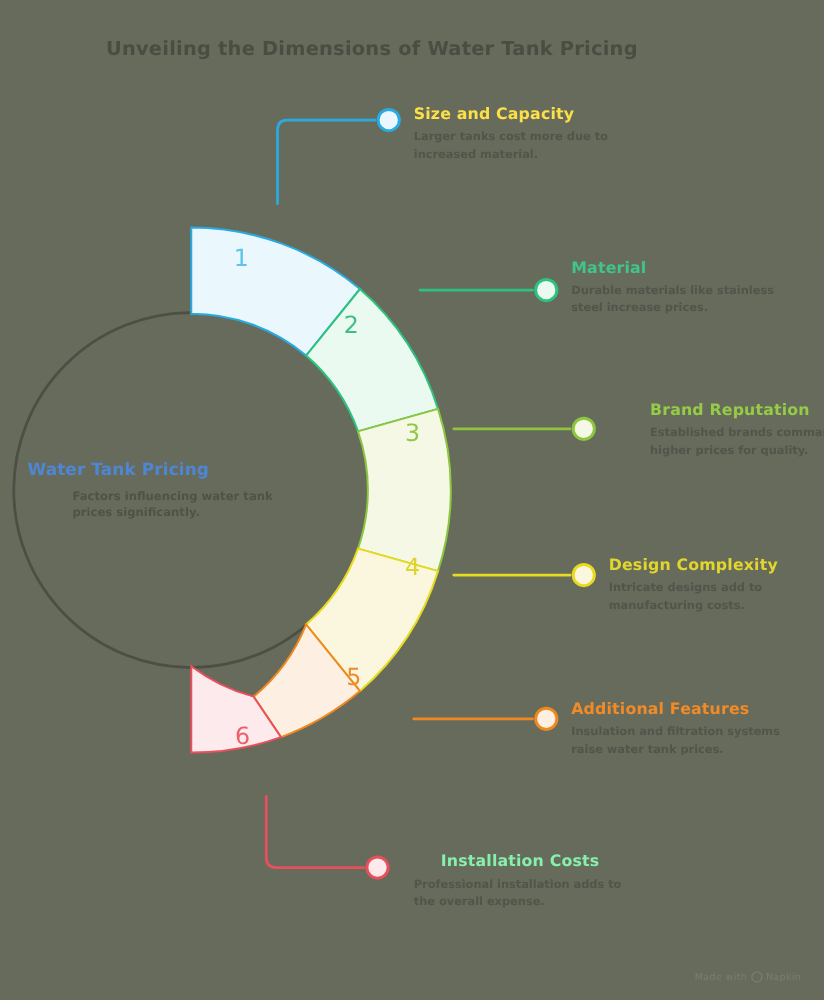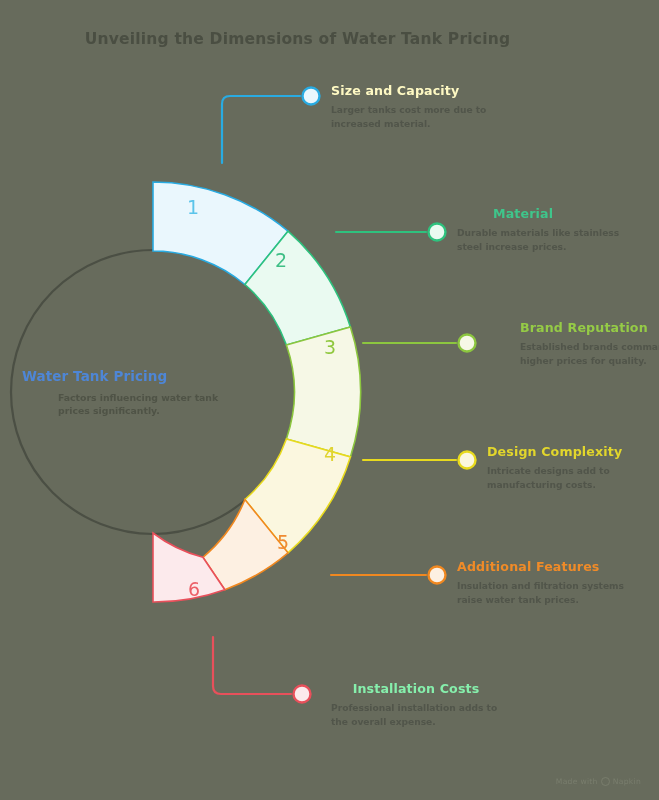--- a/index.html
+++ b/index.html
@@ -139,26 +139,26 @@
   <div class="seg-num" style="left:315px;top:443px;color:#DFD332;">4</div>
   <div class="seg-num" style="left:268px;top:531px;color:#EF8C32;">5</div>
   <div class="seg-num" style="left:179px;top:578px;color:#EC6068;">6</div>
 
   <div class="center-block">
     <div class="center-title">Water Tank Pricing</div>
     <div class="center-desc">Factors influencing water tank prices significantly.</div>
   </div>
 
   <div class="callout" style="left:331px;top:84px;">
-    <div class="c-title" style="color:#fef9c3;">Size and Capacity</div>
+    <div class="c-title" style="color:#fde047;">Size and Capacity</div>
     <div class="c-desc">Larger tanks cost more due to increased material.</div>
   </div>
 
   <div class="callout" style="left:457px;top:207px;">
-    <div class="c-title" style="color:#3FC58B;margin-left:36px;">Material</div>
+    <div class="c-title" style="color:#3FC58B;">Material</div>
     <div class="c-desc">Durable materials like stainless steel increase prices.</div>
   </div>
 
   <div class="callout" style="left:487px;top:321px;margin-left:33px;">
     <div class="c-title" style="color:#95CB46;">Brand Reputation</div>
     <div class="c-desc">Established brands command higher prices for quality.</div>
   </div>
 
   <div class="callout" style="left:487px;top:445px;">
     <div class="c-title" style="color:#E2D62C;">Design Complexity</div>

